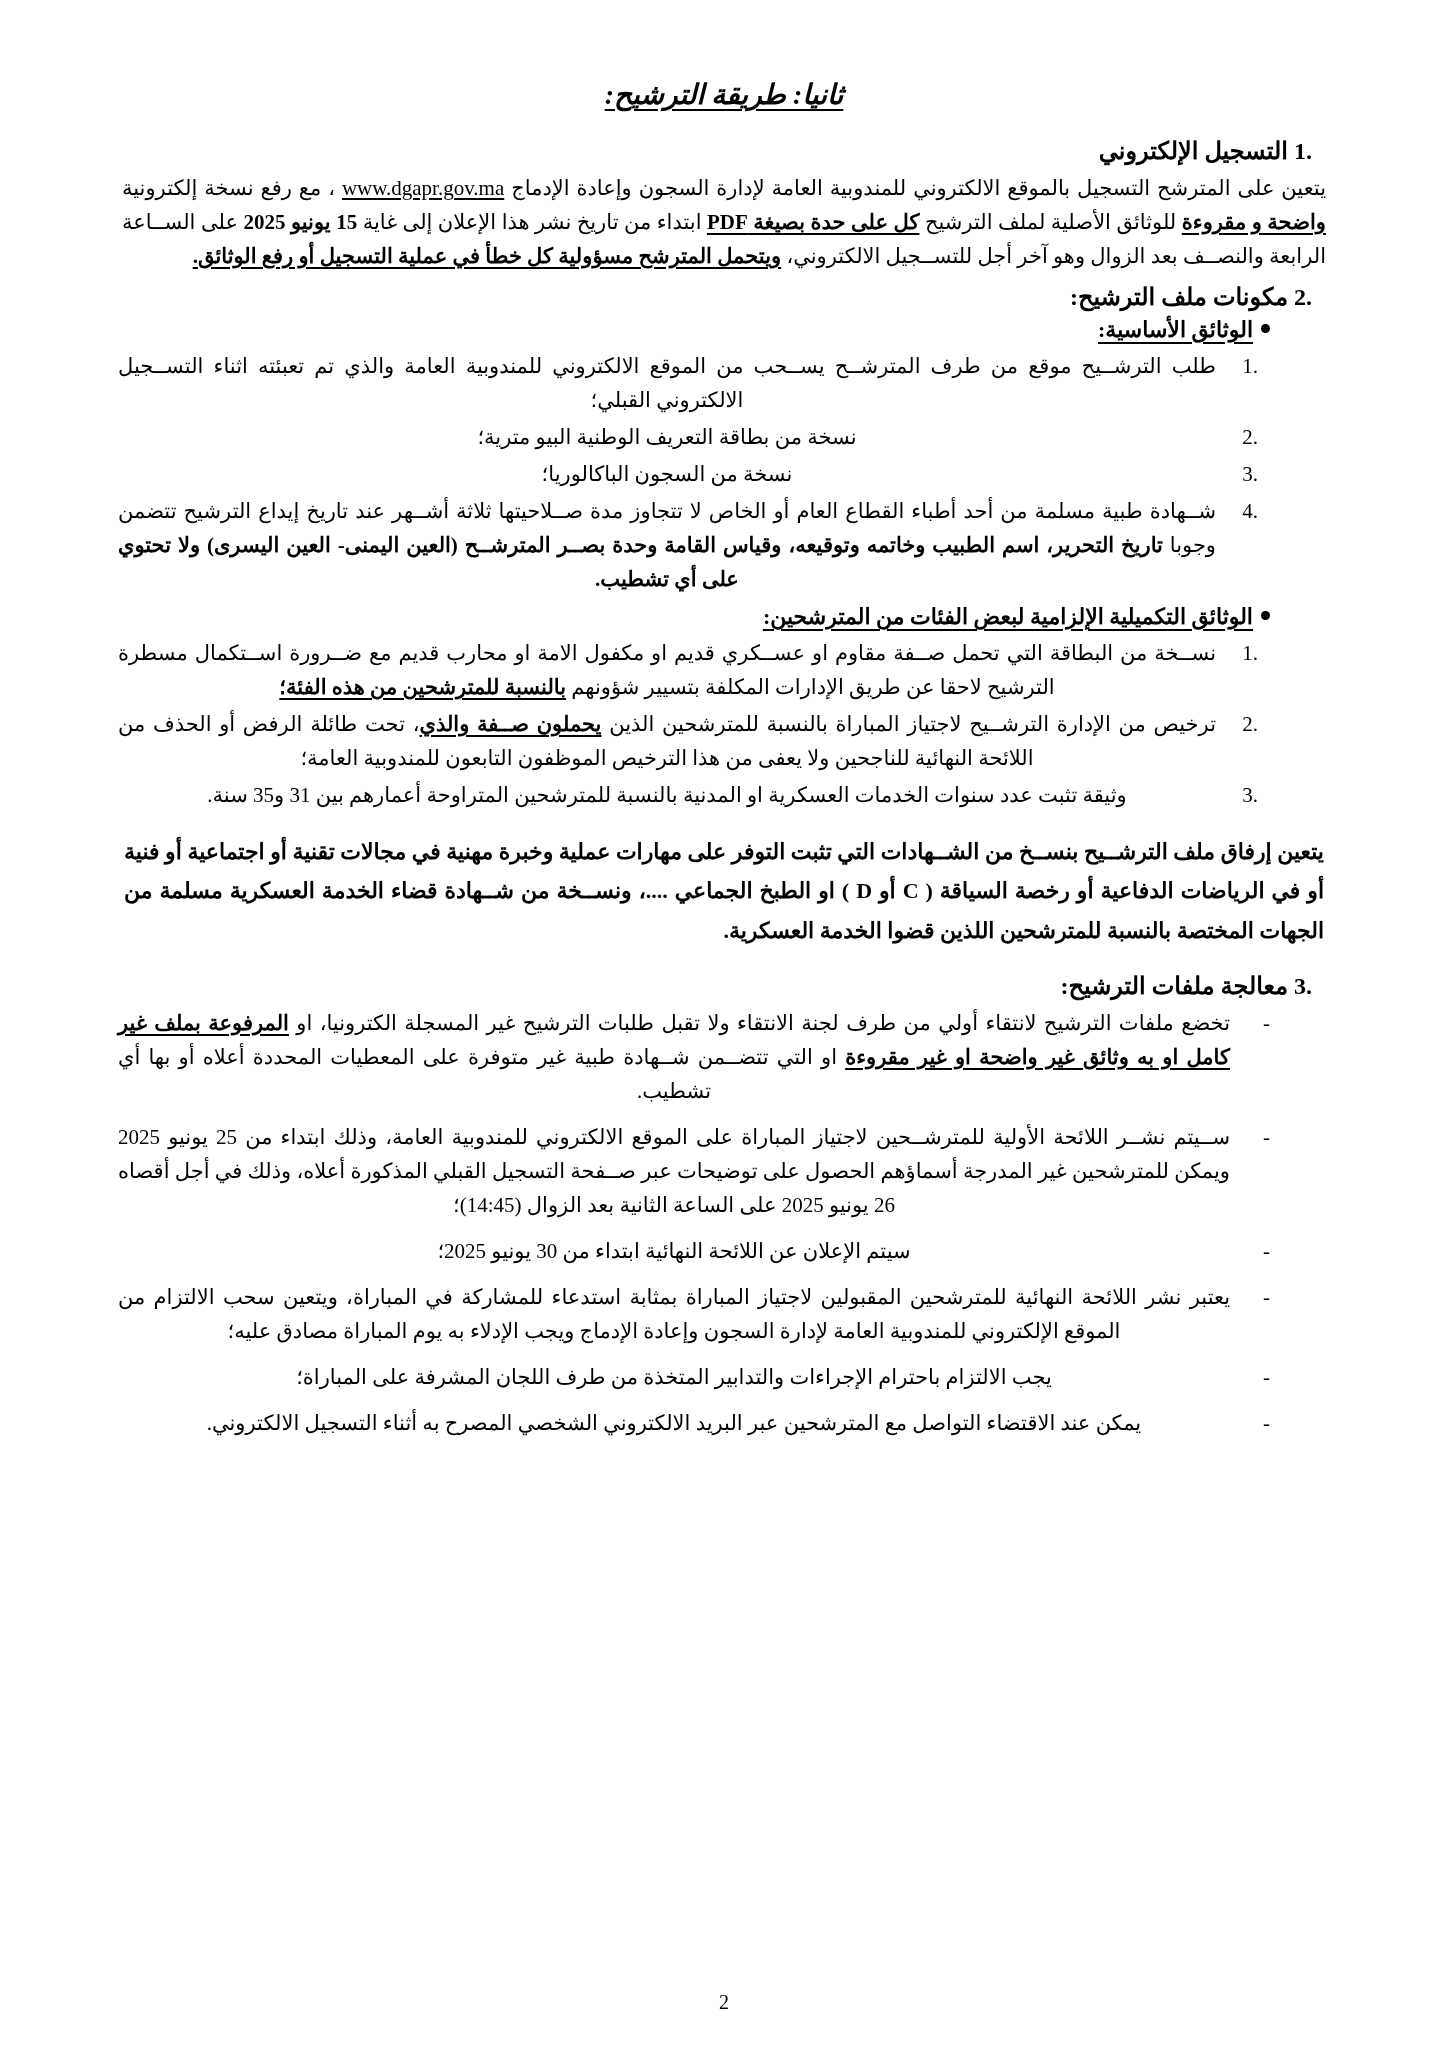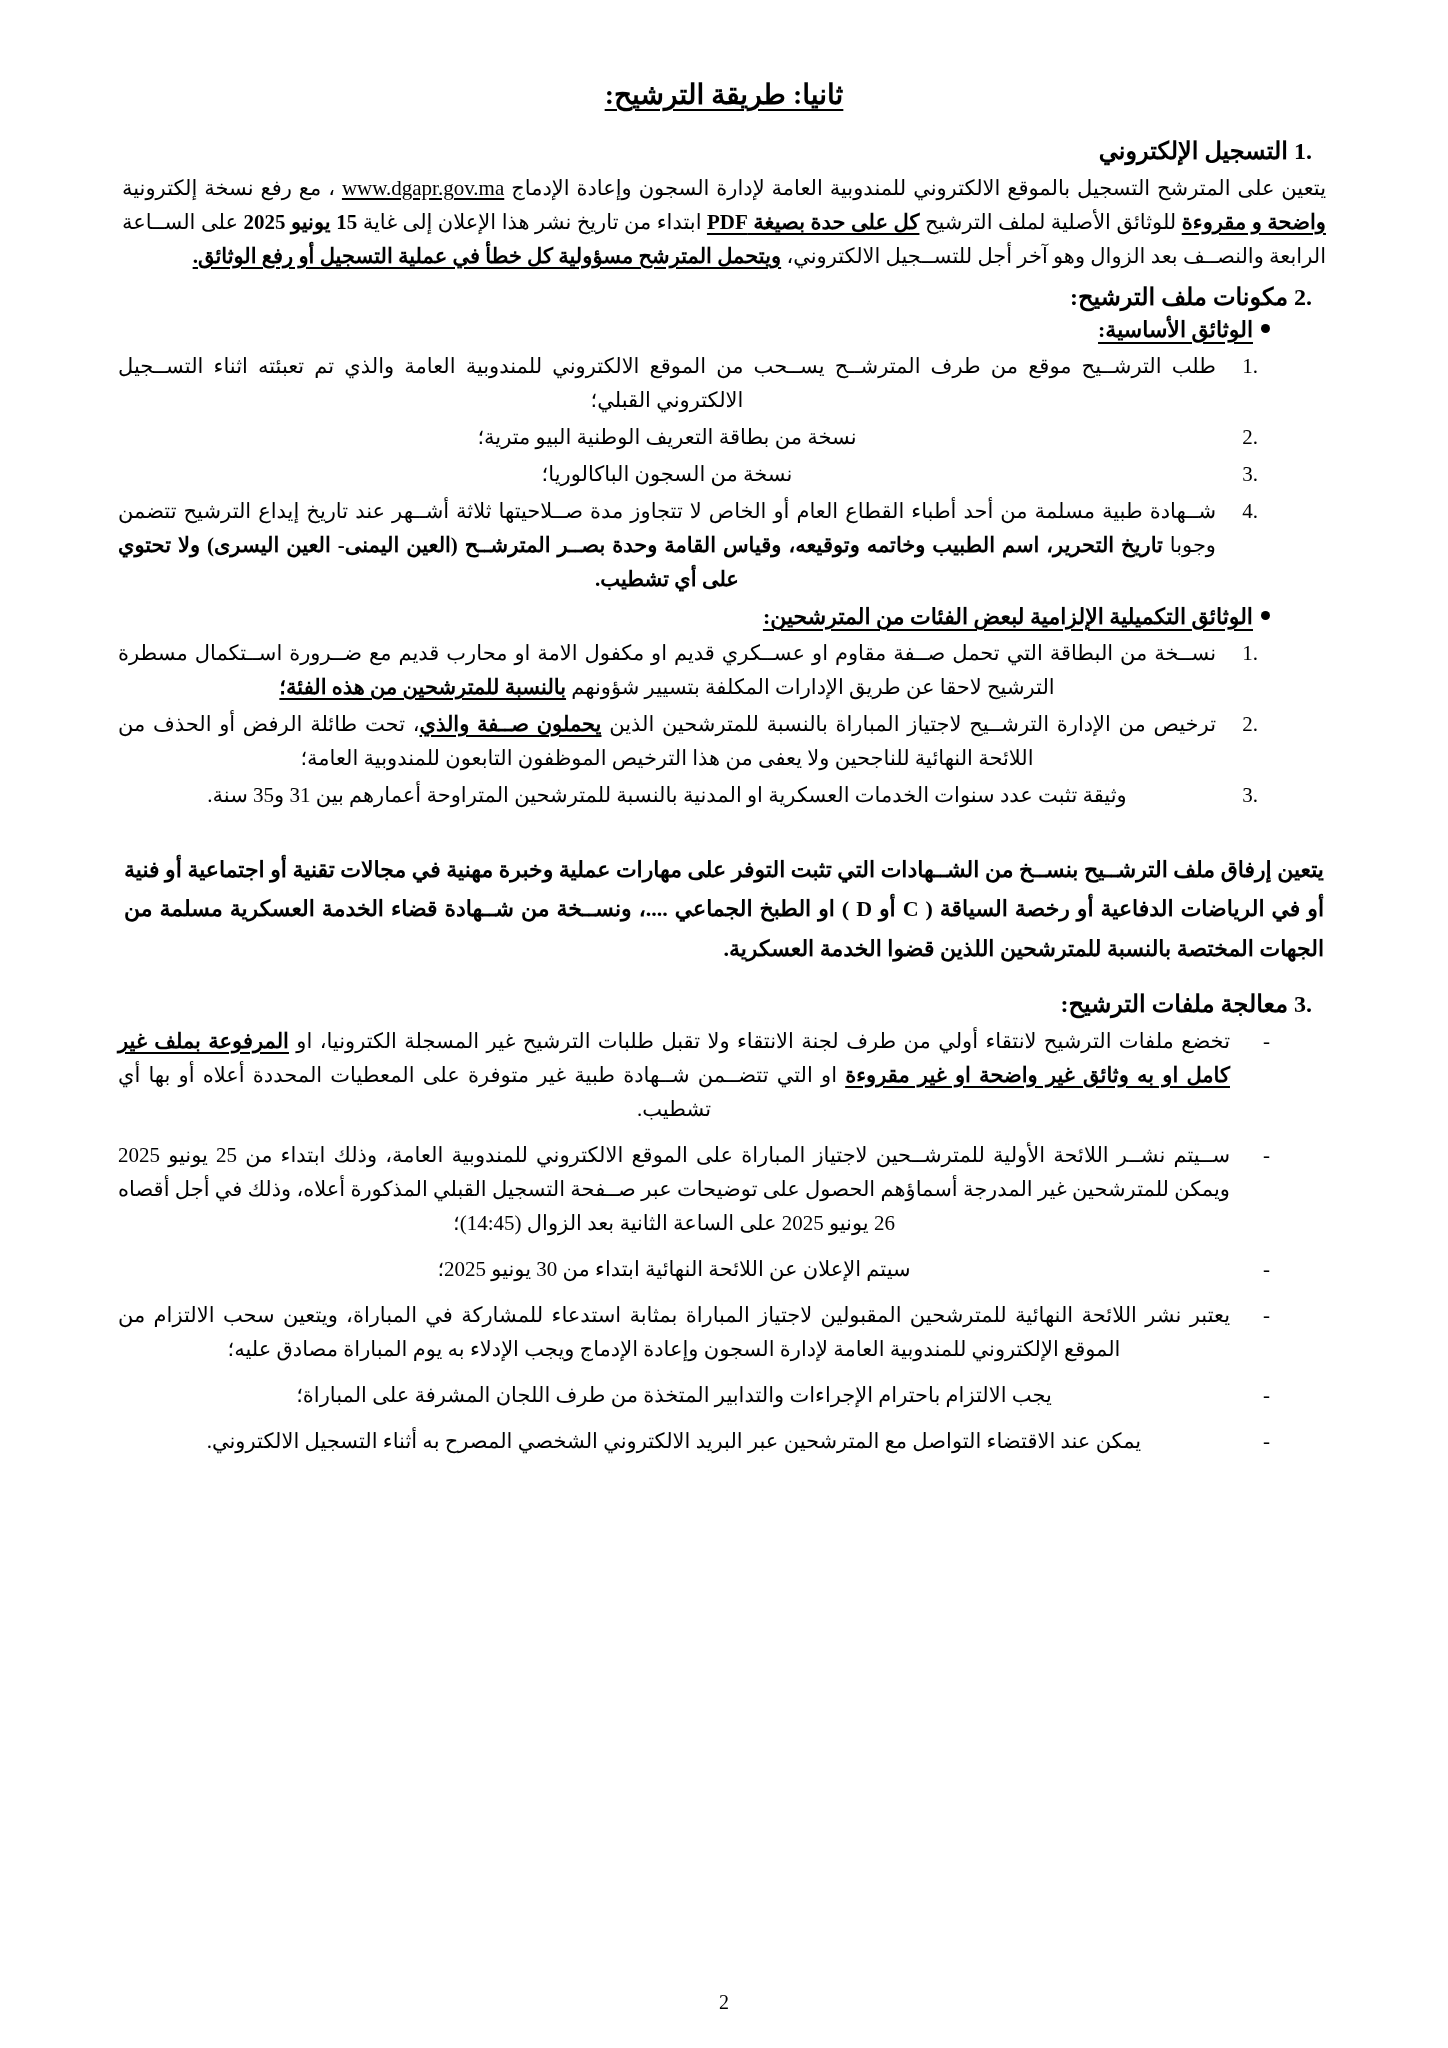--- a/index.html
+++ b/index.html
@@ -52,21 +52,21 @@
     font-size: 21px;
     line-height: 1.62;
     text-align: justify;
     text-align-last: justify;
     margin: 0 0 6px 0;
     padding: 0 4px;
   }
   p.body.last-right { text-align-last: right; }
 
   .b { font-weight: bold; }
-  .u { text-decoration: underline; text-underline-offset: 4px; }
+  .u { text-decoration: underline; text-underline-offset: 4px; font-style: italic; }
   .bu { font-weight: bold; text-decoration: underline; text-underline-offset: 4px; }
   .ltr { direction: ltr; unicode-bidi: embed; display: inline-block; }
   .link {
     direction: ltr;
     unicode-bidi: embed;
     display: inline-block;
     text-decoration: underline;
     text-underline-offset: 3px;
     font-family: "Liberation Serif", serif;
   }
@@ -148,21 +148,21 @@
     text-align-last: right;
   }
   .dashrow .content.last-center { text-align-last: center; }
 
   p.emph-block {
     font-size: 22px;
     font-weight: bold;
     line-height: 1.78;
     text-align: justify;
     text-align-last: justify;
-    margin: 38px 0 22px 0;
+    margin: 20px 0 22px 0;
     padding: 0 6px;
   }
   p.emph-block.end-right { text-align-last: right; }
 
   .page-number {
     position: absolute;
     bottom: 34px;
     left: 0;
     right: 0;
     text-align: center;

